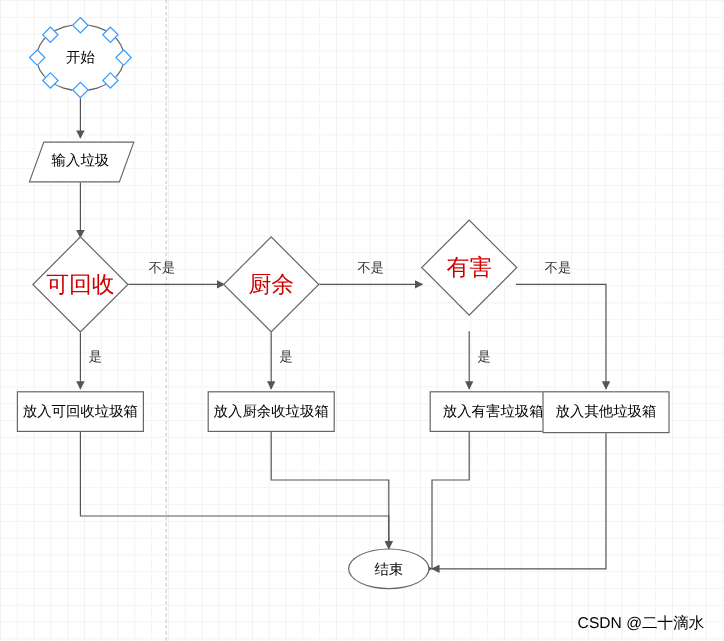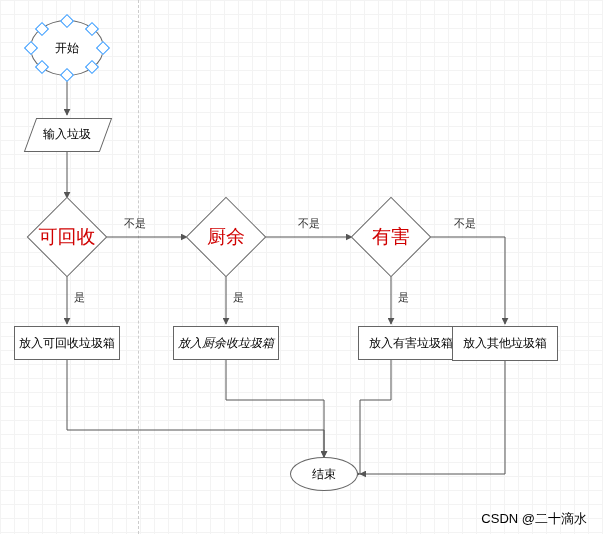--- a/index.html
+++ b/index.html
@@ -152,30 +152,30 @@
 <div class="diamond-wrap" style="left:28px; top:198px; width:78px; height:78px;">
   <div class="diamond-shape" style="width:55px; height:55px;"></div>
   <div class="diamond-label">可回收</div>
 </div>
 
 <div class="diamond-wrap" style="left:187px; top:198px; width:78px; height:78px;">
   <div class="diamond-shape" style="width:55px; height:55px;"></div>
   <div class="diamond-label">厨余</div>
 </div>
 
-<div class="diamond-wrap" style="left:352px; top:198px; width:78px; height:78px;font-family:Liberation Mono, monospace;">
+<div class="diamond-wrap" style="left:352px; top:184px; width:78px; height:78px;font-family:Liberation Mono, monospace;">
   <div class="diamond-shape" style="width:55px; height:55px;"></div>
   <div class="diamond-label">有害</div>
 </div>
 
 <div class="node rect" style="left:14px; top:326px; width:106px; height:34px;">
   <span>放入可回收垃圾箱</span>
 </div>
 
-<div class="node rect" style="left:173px; top:326px; width:106px; height:34px;font-style:italic;">
+<div class="node rect" style="left:173px; top:326px; width:106px; height:34px;">
   <span>放入厨余收垃圾箱</span>
 </div>
 
 <div class="node rect" style="left:358px; top:326px; width:106px; height:34px;">
   <span>放入有害垃圾箱</span>
 </div>
 
 <div class="node rect" style="left:452px; top:326px; width:106px; height:35px;">
   <span>放入其他垃圾箱</span>
 </div>

